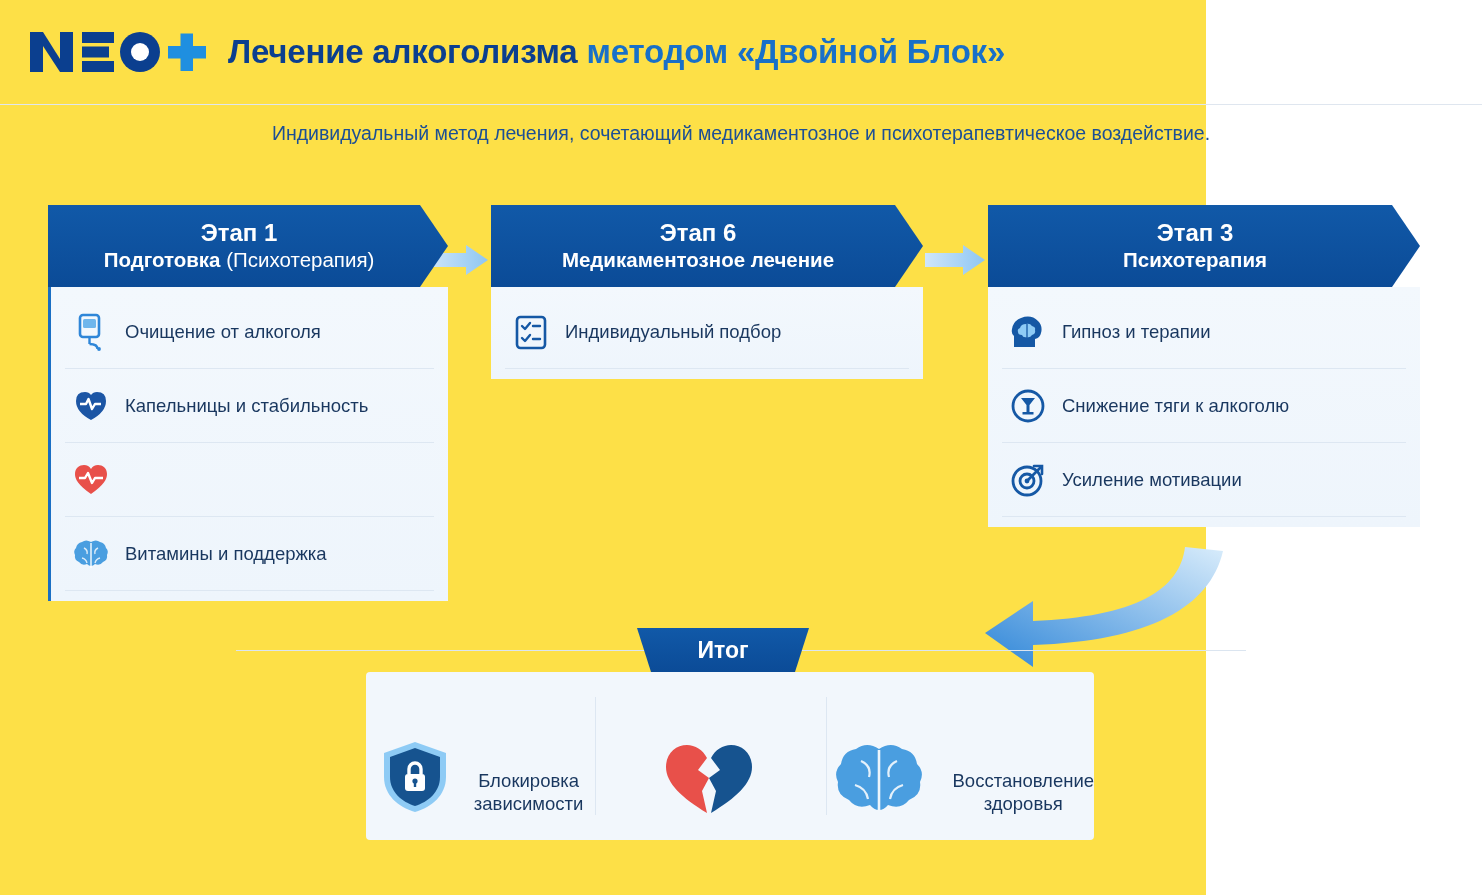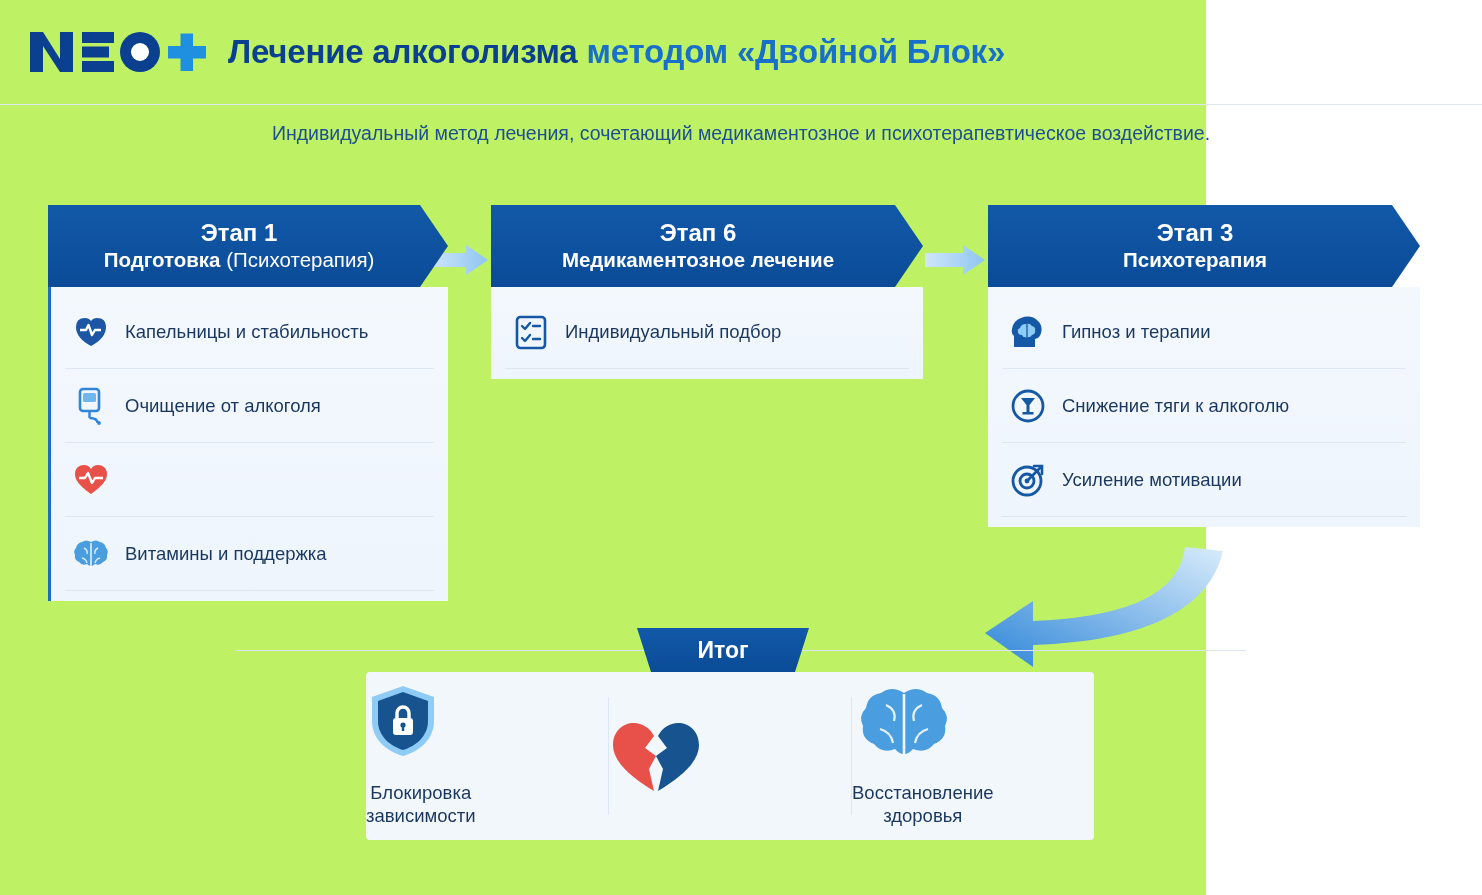--- a/index.html
+++ b/index.html
@@ -2,21 +2,21 @@
 <html lang="ru"><head>
 <meta charset="utf-8">
 <style>
   * { box-sizing: border-box; margin: 0; padding: 0; }
   html, body {
     width: 1482px; height: 895px;
     background: #ffffff;
     font-family: "Liberation Sans", sans-serif;
     overflow: hidden;
   }
-  .page { position: relative; width: 1206px; height: 895px; background:#bef264; }
+  .page { position: relative; width: 1206px; height: 895px; background:#fde047; }
 
   
   .header {
     position: absolute; left: 0; top: 0; width: 1482px; height: 104px;
     display: flex; align-items: center; padding-left: 30px;
   }
   .logo { display:flex; align-items:center; height:56px; margin-right:22px; }
   .logo svg { display:block; }
   .title {
     font-size: 33px; font-weight: bold; color:#0b3f8f; white-space: nowrap;
@@ -87,21 +87,21 @@
     display:flex; align-items:center; justify-content:center;
     clip-path: polygon(0 0, 100% 0, calc(100% - 14px) 100%, 14px 100%);
     z-index:3;
   }
   .result-line { position:absolute; left:236px; top:650px; width:1010px; height:1px; background:#dbe5f0; }
   .result-box {
     position:absolute; left:366px; top:672px; width:728px; height:168px;
     background:#f2f7fc; border-radius:4px;
     display:flex; align-items:center;
   }
-  .res-cell { flex:1; display:flex; flex-direction:column; align-items:flex-start; justify-content:center; gap:22px; height:118px; }
+  .res-cell { flex:1; display:flex; flex-direction:row; align-items:flex-end; justify-content:center; gap:22px; height:118px; }
   .res-cell + .res-cell { border-left:1px solid #dde7f2; }
   .res-cell .rlbl { font-size:18.5px; color:#19375f; text-align:center; line-height:1.25; }
   .res-ico { height:74px; display:flex; align-items:flex-end; }
 </style>
 </head>
 <body>
 
 <div class="page">
 
   <div class="header">
@@ -159,39 +159,39 @@
       <div class="n">Этап 1</div>
       <div class="sub">
         <span>Подготовка</span>
         <span class="thin">(Психотерапия)</span>
       </div>
     </div>
     <div class="stage-body">
 
       <div class="row">
         <span class="ico">
-          <svg width="38" height="34" viewBox="0 0 38 34" aria-hidden="true">
-            <path d="M4 12 q0-9 9-9 q4 0 6 3 q2-3 6-3 q9 0 9 9 q0 11-15 19 Q4 23 4 12 Z" fill="#1c56a5"></path>
-            <path d="M8 15 h6 l2.5-5 l3.5 10 l3-5 h6" fill="none" stroke="#ffffff" stroke-width="2.4" stroke-linejoin="round"></path>
-          </svg>
-        </span>
-        <span class="lbl">Капельницы и стабильность</span>
-      </div>
-
-      <div class="row">
-        <span class="ico">
           <svg width="34" height="38" viewBox="0 0 34 38" aria-hidden="true">
             <rect x="6" y="2" width="19" height="22" rx="3" fill="none" stroke="#2f86d8" stroke-width="2.6"></rect>
             <rect x="9" y="6" width="13" height="9" rx="1.5" fill="#6fb6ec"></rect>
             <path d="M15.5 24 V31" stroke="#2f86d8" stroke-width="2.4"></path>
             <path d="M15.5 31 q8 0 8 5" stroke="#2f86d8" stroke-width="2.4" fill="none"></path>
             <circle cx="25" cy="36" r="1.9" fill="#2f86d8"></circle>
           </svg>
         </span>
         <span class="lbl">Очищение от алкоголя</span>
+      </div>
+
+      <div class="row">
+        <span class="ico">
+          <svg width="38" height="34" viewBox="0 0 38 34" aria-hidden="true">
+            <path d="M4 12 q0-9 9-9 q4 0 6 3 q2-3 6-3 q9 0 9 9 q0 11-15 19 Q4 23 4 12 Z" fill="#1c56a5"></path>
+            <path d="M8 15 h6 l2.5-5 l3.5 10 l3-5 h6" fill="none" stroke="#ffffff" stroke-width="2.4" stroke-linejoin="round"></path>
+          </svg>
+        </span>
+        <span class="lbl">Капельницы и стабильность</span>
       </div>
 
       <div class="row">
         <span class="ico">
           <svg width="38" height="34" viewBox="0 0 38 34" aria-hidden="true">
             <path d="M19 31 C6 22 3 16 3 11 C3 5 7.5 2 12 2 C15 2 17.6 3.6 19 6 C20.4 3.6 23 2 26 2 C30.5 2 35 5 35 11 C35 16 32 22 19 31 Z" fill="#e8504a"></path>
             <path d="M7 15 h6 l3-5 l4 10 l3-5 h8" fill="none" stroke="#ffffff" stroke-width="2.4" stroke-linejoin="round"></path>
           </svg>
         </span>
       </div>

